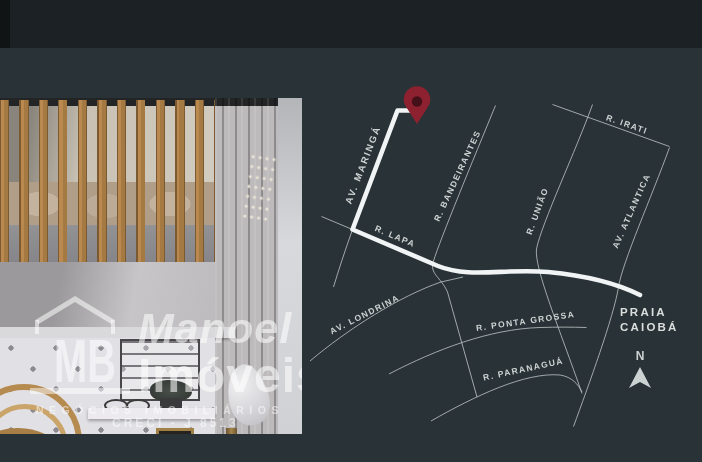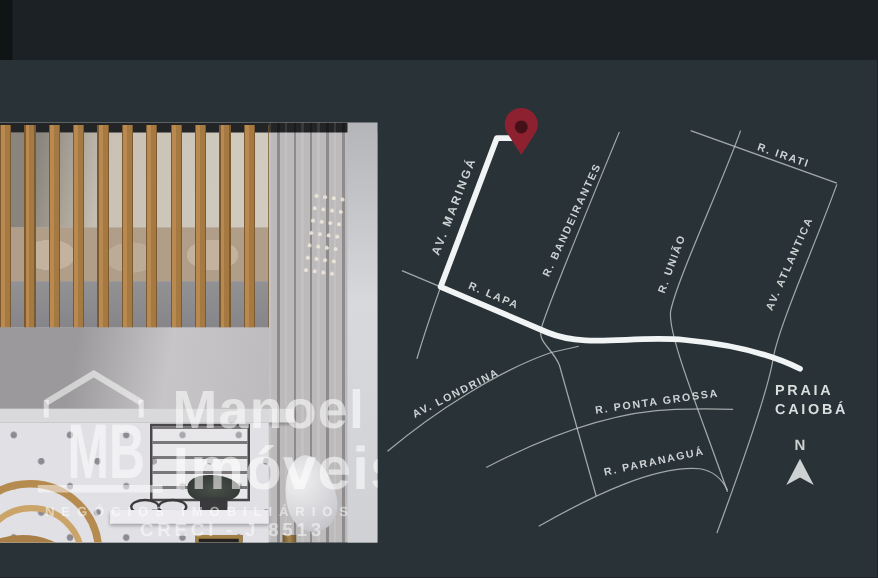--- a/index.html
+++ b/index.html
@@ -50,24 +50,24 @@
   .ph-window{left:278px;top:0;width:24px;height:364px;background:linear-gradient(#b4b5b9,#d8d9dc 40%,#cfd0d4);}
   .ph-lamp{left:228px;top:266px;width:40px;height:62px;border-radius:55% 45% 50% 50%/62% 62% 38% 38%;
     background:radial-gradient(circle at 35% 30%,#f0f0f2,#cfcfd3 70%,#b9b9bf);transform:rotate(-14deg);}
   .ph-pole{left:226px;top:330px;width:11px;height:34px;background:linear-gradient(90deg,#6d5631,#a5854c,#6d5631);}
   .ph-ring1{left:-34px;top:286px;width:104px;height:104px;border:6px solid #b68b50;border-radius:50%;}
   .ph-ring2{left:-18px;top:306px;width:76px;height:76px;border:5px solid #caa469;border-radius:50%;}
   .ph-ring3{left:-44px;top:330px;width:110px;height:110px;border:7px solid #a87f46;border-radius:50%;}
 
   
   .wm{position:absolute;color:rgba(255,255,255,.57);}
-  .wm-name1{left:138px;top:206px;font-size:43px;font-weight:bold;letter-spacing:1px;white-space:nowrap;}
+  .wm-name1{left:138px;top:206px;font-size:43px;font-weight:bold;letter-spacing:1px;white-space:nowrap;font-style:italic;}
   .wm-name2{left:138px;top:250px;font-size:48px;font-weight:bold;letter-spacing:1px;white-space:nowrap;}
   .wm-tagline{left:36px;top:306px;font-size:10.5px;font-weight:bold;letter-spacing:5.5px;white-space:nowrap;color:rgba(255,255,255,.52);text-align:center;}
-  .wm-license{left:112px;top:318px;font-size:15px;font-weight:bold;letter-spacing:3px;white-space:nowrap;color:rgba(255,255,255,.5);}
+  .wm-license{left:112px;top:318px;font-size:12px;font-weight:bold;letter-spacing:3px;white-space:nowrap;color:rgba(255,255,255,.5);}
   .wm-logo{left:30px;top:196px;}
 
   
   .map-svg{position:absolute;left:0;top:0;}
   .street{stroke:#c3c9c9;stroke-opacity:.78;stroke-width:1;fill:none;}
   .route{stroke:#f1f4f4;stroke-width:4.6;fill:none;stroke-linecap:round;stroke-linejoin:round;}
   .lbl{fill:#ced3d3;font-family:"Liberation Sans",sans-serif;font-weight:bold;font-size:8.5px;letter-spacing:1.4px;text-anchor:middle;}
   .lbl-lg{font-size:9.5px;letter-spacing:1.9px;}
   .area-lbl{fill:#dadedd;font-family:"Liberation Sans",sans-serif;font-weight:bold;font-size:11.5px;letter-spacing:2.2px;}
   .compass-n{fill:#ccd2d2;font-family:"Liberation Sans",sans-serif;font-weight:bold;font-size:12px;letter-spacing:0;text-anchor:middle;}

